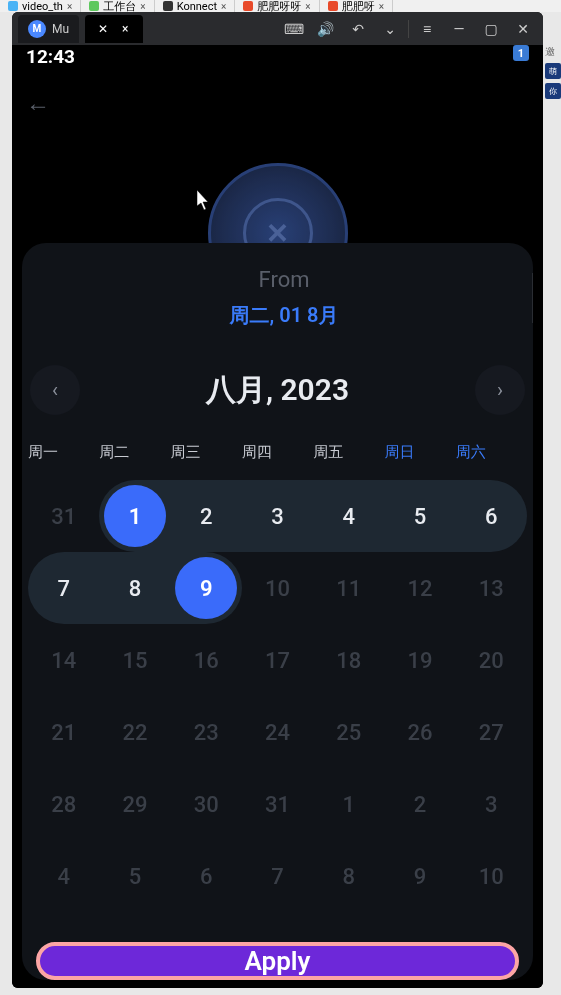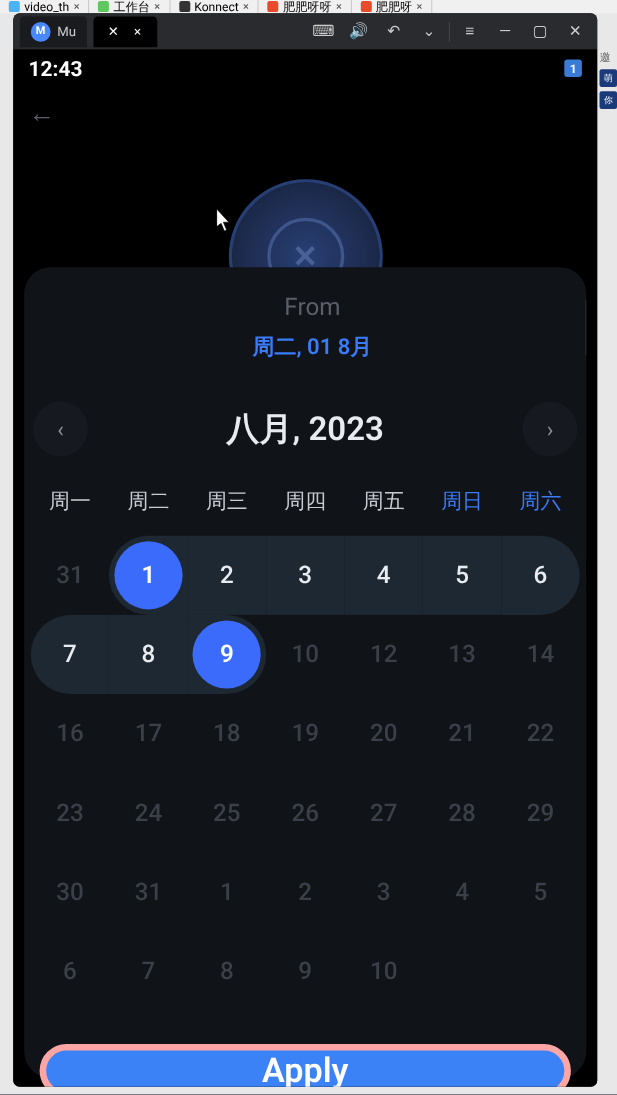--- a/index.html
+++ b/index.html
@@ -62,21 +62,20 @@
     
     .phone {
       position: relative;
       width: 100%;
       height: calc(100% - 33px);
       background: #000;
     }
     .status-bar {
       height: 34px;
       display: flex;
-      align-items: center;
       padding: 0 14px;
       color: #fff;
       font-size: 19px;
       font-weight: 700;
     }
     .status-bar .sp { flex: 1; }
     .notif-badge {
       width: 16px; height: 16px; background: #3a7bd5; border-radius: 3px;
       color: #fff; font-size: 11px; display: flex; align-items: center; justify-content: center;
     }
@@ -158,23 +157,23 @@
       font-size: 30px;
       font-weight: 600;
     }
     .cal-grid {
       display: grid;
       grid-template-columns: repeat(7, 1fr);
       padding: 0 6px;
       row-gap: 0;
     }
     .dow {
-      text-align: center;
+      text-align: left;
       color: #c8cbd2;
-      font-size: 19px;
+      font-size: 15px;
       font-weight: 500;
       padding: 8px 0 18px 0;
     }
     .dow.wknd { color: #3a7bfa; }
     .day {
       height: 72px;
       display: flex;
       align-items: center;
       justify-content: center;
       font-size: 22px;
@@ -209,27 +208,27 @@
       z-index: 0;
     }
     .day .num { position: relative; z-index: 1; }
     .day.sel-start .num, .day.sel-end .num { color: #fff; font-weight: 600; }
     .day.row-start.between { border-radius: 36px 0 0 36px; }
     .day.row-end.between { border-radius: 0 36px 36px 0; }
     .apply-btn {
       margin: 30px 14px 4px 14px;
       height: 70px;
       border-radius: 35px;
-      background: #3b82f6;
-      border: 6px solid #fca5a5;
+      background: #6d28d9;
+      border: 4px solid #fca5a5;
       display: flex;
       align-items: center;
       justify-content: center;
       color: #fff;
-      font-size: 31px;
+      font-size: 26px;
       font-weight: 600;
     }
     
     .right-strip {
       position: absolute;
       right: 0; top: 45px;
       width: 16px;
       height: 100px;
       display: flex; flex-direction: column; gap: 4px;
       font-size: 10px; color: #666;
@@ -360,27 +359,33 @@
           <div class="day between">
             <span class="num">8</span>
           </div>
           <div class="day sel-end">
             <span class="num">9</span>
           </div>
           <div class="day out">
             <span class="num">10</span>
           </div>
           <div class="day out">
+            <span class="num">11</span>
+          </div>
+          <div class="day out">
             <span class="num">12</span>
           </div>
           <div class="day out">
             <span class="num">13</span>
           </div>
           <div class="day out">
             <span class="num">14</span>
+          </div>
+          <div class="day out">
+            <span class="num">15</span>
           </div>
           <div class="day out">
             <span class="num">16</span>
           </div>
           <div class="day out">
             <span class="num">17</span>
           </div>
           <div class="day out">
             <span class="num">18</span>
           </div>

